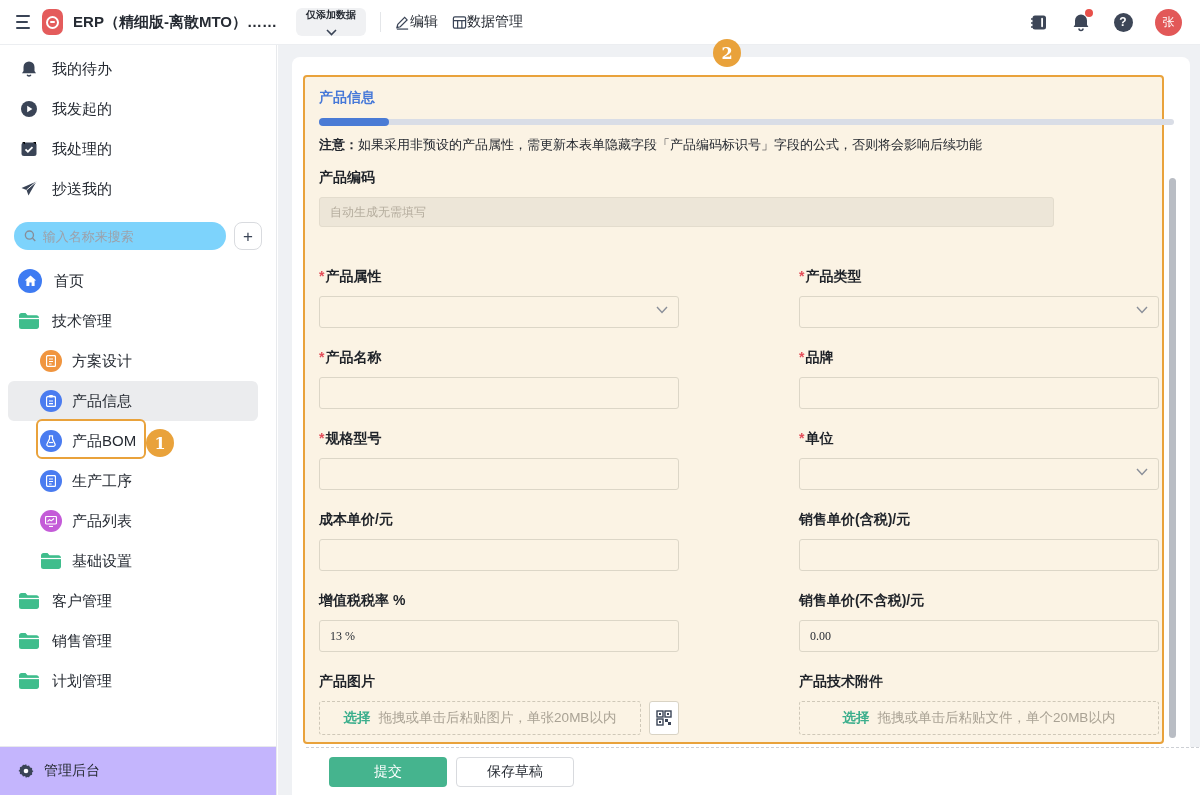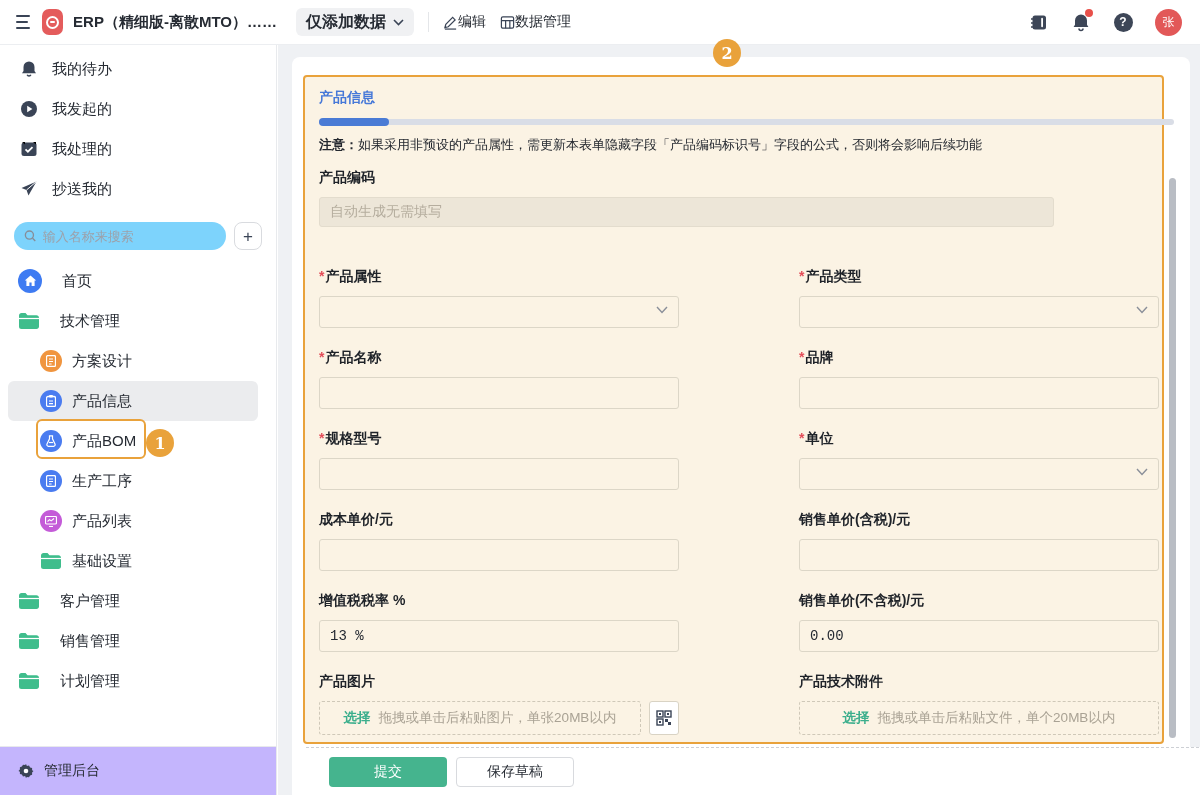--- a/index.html
+++ b/index.html
@@ -17,21 +17,21 @@
   .hamburger span { height:2px; background:#3A4456; border-radius:1px; }
   .hamburger span:nth-child(2){ width:12px; }
   .app-icon { width:26px; height:26px; border-radius:7px; background:#E45C5C; margin-left:12px;
     display:flex; align-items:center; justify-content:center; }
   .app-icon .ring { width:13px; height:13px; border:2.5px solid #fff; border-radius:50%;
     display:flex; align-items:center; justify-content:center; }
   .app-icon .ring i { display:block; width:5px; height:2px; background:#fff; border-radius:1px; }
   .app-title { font-weight:bold; font-size:15px; margin-left:10px; white-space:nowrap; }
   .tb-toolbar { display:flex; align-items:center; margin-left:19px; gap:14px; }
   .mode-btn { background:#F0F1F3; border:none; border-radius:6px; height:28px; padding:0 10px;
-    font-weight:bold; font-size:16px; color:#262B33; display:flex; align-items:center; gap:7px; cursor:pointer; }
+    font-weight:bold; font-size:10px; color:#262B33; display:flex; align-items:center; gap:7px; cursor:pointer;flex-direction:column; }
   .tb-divider { width:1px; height:20px; background:#E4E6E9; }
   .txt-btn { display:flex; align-items:center; background:none; border:none; font-size:14px;
     color:#262B33; cursor:pointer; }
   .tb-right { margin-left:auto; display:flex; align-items:center; gap:22px; padding-right:18px; }
   .tb-ic { position:relative; width:20px; height:20px; display:flex; align-items:center; justify-content:center; cursor:pointer; }
   .red-dot { position:absolute; right:-2px; top:-3px; width:8px; height:8px; background:#E8504A; border-radius:50%; }
   .help-circle { width:19px; height:19px; border-radius:50%; background:#3D4657; color:#fff; font-size:12px;
     font-weight:bold; display:flex; align-items:center; justify-content:center; }
   .avatar { width:27px; height:27px; border-radius:50%; background:#E25858; color:#fff; font-size:12px;
     display:flex; align-items:center; justify-content:center; cursor:pointer; }
@@ -43,21 +43,21 @@
     font-size:15px; color:#262B33; cursor:pointer; }
   .search-row { margin:13px 14px 0 14px; display:flex; gap:8px; height:28px; }
   .search-box { flex:1; background:#7dd3fc; border-radius:14px; display:flex; align-items:center;
     padding:0 10px; gap:6px; }
   .search-box input { border:none; background:transparent; outline:none; font-size:13px; width:100%;
     color:#262B33; font-family:inherit; }
   .search-box input::placeholder { color:#9CA1AA; }
   .plus-btn { width:28px; height:28px; background:#fff; border:1px solid #D9DBDF; border-radius:8px;
     font-size:17px; color:#3A4456; line-height:1; cursor:pointer; }
   .menu { padding-top:11px; }
-  .menu-item { height:40px; display:flex; align-items:center; gap:20px; margin:0 18px 0 8px;
+  .menu-item { height:40px; display:flex; align-items:center; gap:12px; margin:0 18px 0 8px;
     padding-left:10px; font-size:15px; color:#262B33; cursor:pointer; border-radius:6px; }
   .menu-item.sub { padding-left:32px; gap:10px; }
   .menu-item.selected { background:#EBECEE; }
   .ic-badge { width:22px; height:22px; border-radius:50%; display:flex; align-items:center; justify-content:center; flex:none; }
   .home-badge { width:24px; height:24px; }
   .sb-footer { position:absolute; left:0; bottom:0; width:100%; height:49px; border-top:1px solid #E8E9EC;
     display:flex; align-items:center; gap:10px; padding-left:18px; font-size:14px; cursor:pointer; background:#c4b5fd; }
   
   .main { position:absolute; left:278px; top:45px; width:922px; height:750px; background:#EFF1F4; }
   .card { position:absolute; left:14px; top:12px; width:898px; height:738px; background:#fff;
@@ -68,21 +68,21 @@
   .progress { position:relative; height:8px; margin:9px 0 9px 0; }
   .progress .track { position:absolute; left:0; top:1px; height:6px; width:calc(100% + 26px);
     background:#D9DDE6; border-radius:3px; }
   .progress .fill { position:absolute; left:0; top:0; height:8px; width:70px; background:#4A7BD5;
     border-radius:4px; }
   .notice { font-size:13px; color:#24282F; height:20px; line-height:20px; margin-bottom:14px; white-space:nowrap; }
   .notice b { font-weight:bold; }
   .f-label { font-weight:bold; font-size:14px; color:#1F2329; height:20px; margin-bottom:8px; white-space:nowrap; }
   .f-label .req { color:#E34D59; margin-right:1px; font-weight:bold; }
   .inp { width:100%; height:32px; border:1px solid #DCD6C7; border-radius:3px; background:transparent;
-    padding:0 10px; font-size:14px; color:#262B33; font-family:Liberation Mono, monospace; outline:none; }
+    padding:0 10px; font-size:12px; color:#262B33; font-family:Liberation Serif, serif; outline:none; }
   .inp.disabled { height:30px; background:#EDE6D8; border-color:#E3DCCD; color:#B5AD9E; }
   .inp.disabled::placeholder { color:#B5AD9E; }
   .inp::placeholder { color:#B5AD9E; }
   .sel { position:relative; width:100%; height:32px; border:1px solid #DCD6C7; border-radius:3px; cursor:pointer; }
   .sel svg { position:absolute; right:10px; top:9px; }
   .code-field { width:735px; margin-bottom:20px; }
   .grid-row { display:grid; grid-template-columns:360px 360px; column-gap:120px; margin-top:21px; }
   .upload-wrap { display:flex; gap:8px; }
   .upload { flex:1; height:34px; border:1px dashed #CFC8B8; border-radius:3px; display:flex;
     align-items:center; justify-content:center; gap:8px; font-size:13.5px; color:#A9A294;

